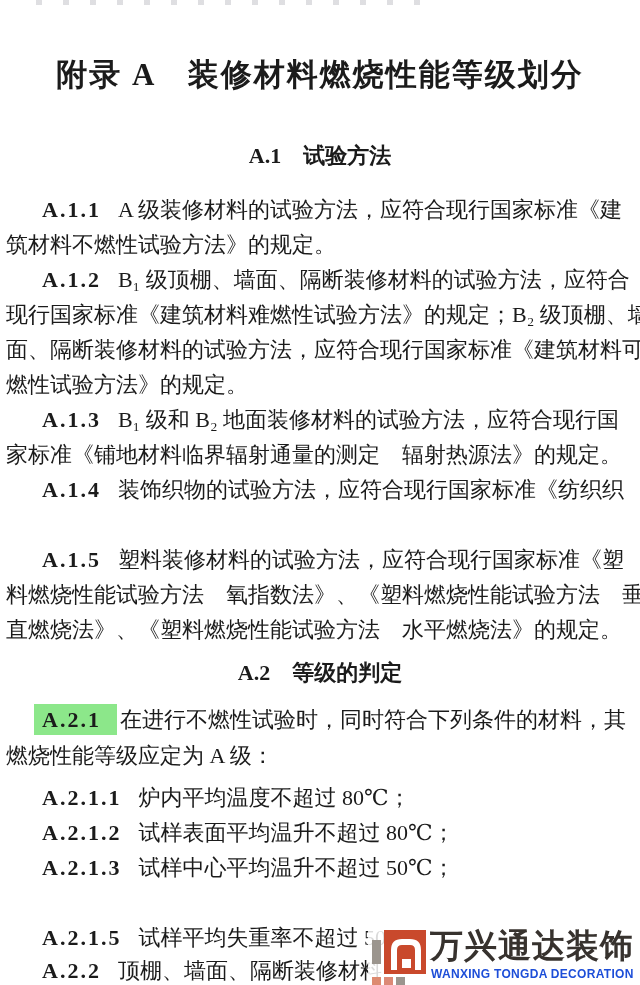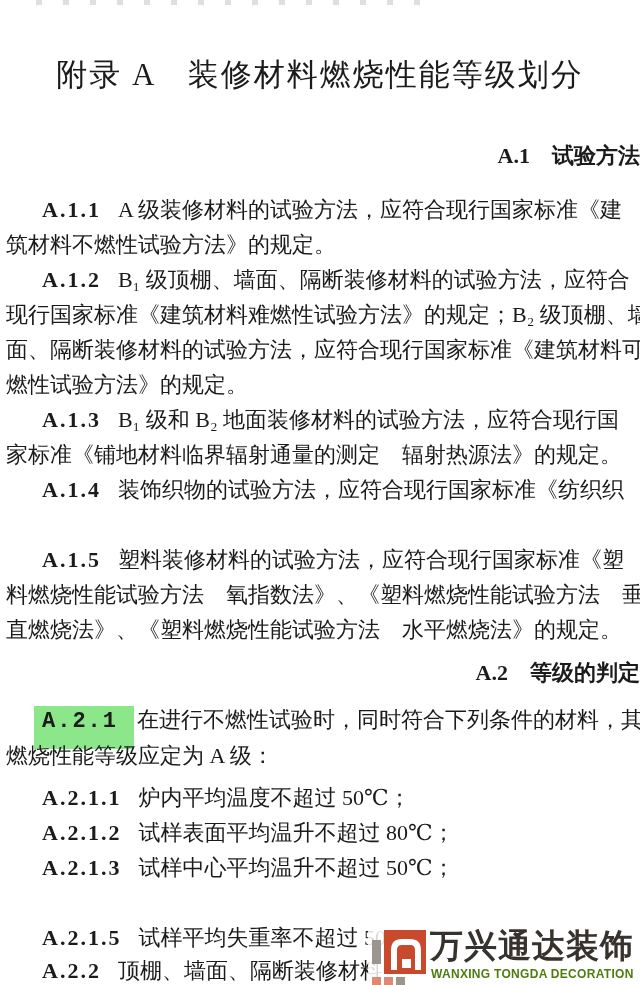--- a/index.html
+++ b/index.html
@@ -11,52 +11,52 @@
     position:relative; width:640px; height:985px; background:#fff; overflow:hidden;
     font-family:"Liberation Serif","DejaVu Serif",serif; color:var(--text);
   }
   
   .top-remnant{
     position:absolute; left:36px; top:0; width:392px; height:5px; opacity:.28;
     background:repeating-linear-gradient(90deg, #8b8b96 0 6px, transparent 6px 27px);
   }
   .title{
     position:absolute; left:0; top:54px; width:640px; text-align:center;
-    font-size:31px; font-weight:400; letter-spacing:2px; white-space:nowrap;
+    font-size:31px; font-weight:700; letter-spacing:2px; white-space:nowrap;
   }
   .heading{
-    position:absolute; left:0; width:640px; text-align:right;
+    position:absolute; left:0; width:640px; text-align:center;
     font-size:22px; font-weight:700; white-space:nowrap;
   }
   .line{
     position:absolute; font-size:22px; line-height:30px; white-space:nowrap;
   }
   .first{left:42px;}
   .cont{left:6px;}
   .lb{font-weight:700; letter-spacing:2px; margin-right:17px;}
   .lb.hl{
     background:var(--highlight);
-    padding:3px 16px 15px 8px; margin-left:-8px; margin-right:3px;font-family:Liberation Mono, monospace;
+    padding:3px 16px 3px 8px; margin-left:-8px; margin-right:3px;
   }
   
   .wm{
     position:absolute; left:368px; top:924px; width:272px; height:61px;
     background:rgba(255,255,255,0.84);
   }
   .wm-icon{position:absolute; left:4px; top:4px;}
   .wm-cn{
     position:absolute; left:62px; top:0px; width:210px;
     font-family:Liberation Mono, monospace;
     font-size:33px; font-weight:700; color:var(--logoText);
     letter-spacing:1px; white-space:nowrap;
   }
   .wm-en{
     position:absolute; left:63px; top:43px; width:209px;
     font-family:"Liberation Sans","DejaVu Sans",sans-serif;
-    font-size:12px; font-weight:700; color:#4d7c0f;
+    font-size:12px; font-weight:700; color:#1d4ed8;
     letter-spacing:0.3px; white-space:nowrap;
   }
 </style>
 </head>
 <body>
 
 <div class="page">
 
   <div class="top-remnant"></div>
 
@@ -92,21 +92,21 @@
   <div class="line cont" style="top:615px">直燃烧法》、《塑料燃烧性能试验方法　水平燃烧法》的规定。</div>
 
   <div class="heading" style="top:658px">A.2　等级的判定</div>
 
   <div class="line first" style="top:705px">
     <span class="lb hl">A.2.1</span><span>在进行不燃性试验时，同时符合下列条件的材料，其</span>
   </div>
   <div class="line cont" style="top:741px">燃烧性能等级应定为 A 级：</div>
 
   <div class="line first" style="top:783px">
-    <span class="lb">A.2.1.1</span><span>炉内平均温度不超过 50℃；</span>
+    <span class="lb">A.2.1.1</span><span>炉内平均温度不超过 80℃；</span>
   </div>
   <div class="line first" style="top:818px">
     <span class="lb">A.2.1.2</span><span>试样表面平均温升不超过 80℃；</span>
   </div>
   <div class="line first" style="top:853px">
     <span class="lb">A.2.1.3</span><span>试样中心平均温升不超过 50℃；</span>
   </div>
   <div class="line first" style="top:923px">
     <span class="lb">A.2.1.5</span><span>试样平均失重率不超过 50%；</span>
   </div>

